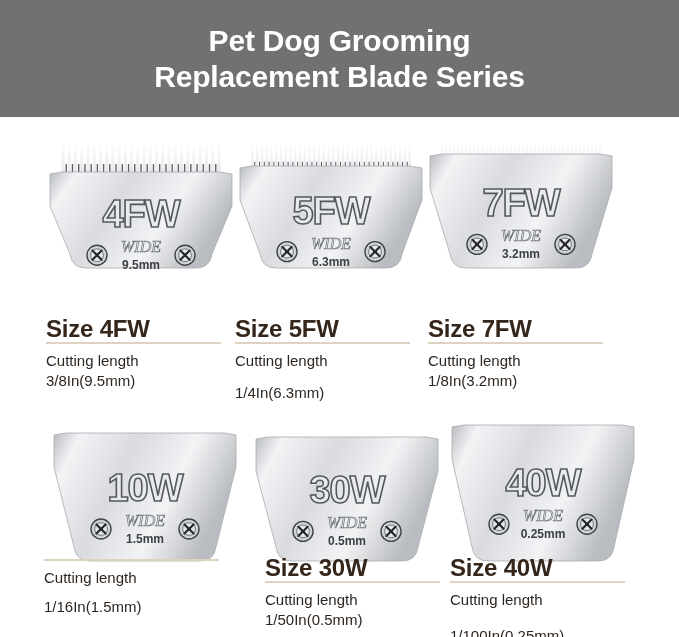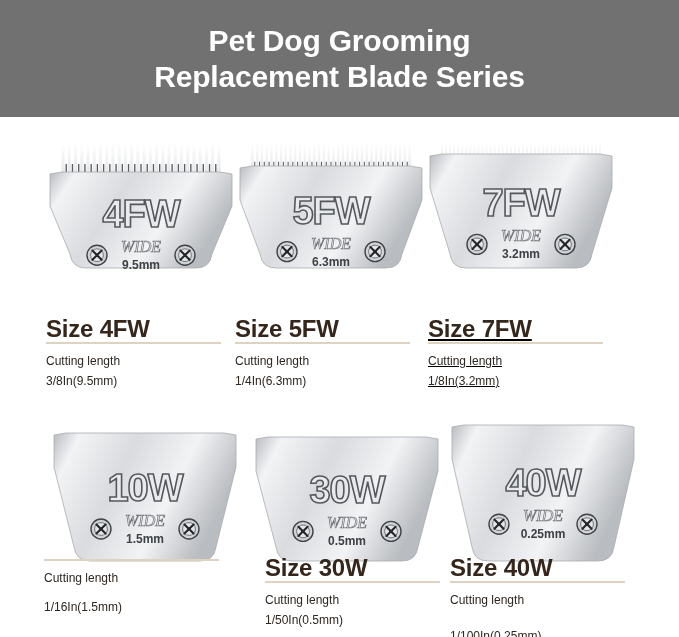--- a/index.html
+++ b/index.html
@@ -82,21 +82,21 @@
   .cap-row-1 { top: 318px; }
   .cap-row-2 { top: 557px; }
 
   .caption {
     position: absolute;
     top: 0;
     width: 188px;
   }
   .c1r1 { left: 46px;  }
   .c2r1 { left: 235px; }
-  .c3r1 { left: 428px; text-decoration: underline; }
+  .c3r1 { left: 428px; }
   .c1r2 { left: 44px;  }
   .c2r2 { left: 265px; }
   .c3r2 { left: 450px; }
 
   .cap-title {
     font-family: "Liberation Sans", sans-serif;
     font-weight: bold;
     font-size: 24px;
     line-height: 22px;
     color: #35261c;
@@ -105,21 +105,21 @@
   }
   .cap-rule {
     margin-top: 2px;
     width: 175px;
     height: 2px;
     background: #ded3c0;
   }
   .cap-body {
     margin-top: 7px;
     font-family: "Liberation Sans", sans-serif;
-    font-size: 12px;
+    font-size: 15px;
     line-height: 20px;
     color: #2e2620;
     white-space: nowrap;
   }
 </style>
 </head>
 <body>
 
 <div class="page">
 
@@ -442,21 +442,21 @@
     <div class="caption c1r1">
       <div class="cap-title">Size 4FW</div>
       <div class="cap-rule"></div>
       <div class="cap-body">Cutting length</div>
       <div class="cap-body" style="margin-top:0">3/8In(9.5mm)</div>
     </div>
     <div class="caption c2r1">
       <div class="cap-title">Size 5FW</div>
       <div class="cap-rule"></div>
       <div class="cap-body">Cutting length</div>
-      <div class="cap-body" style="margin-top:0">1/4In(6.3mm)</div>
+      <div class="cap-body" style="margin-top:12px">1/4In(6.3mm)</div>
     </div>
     <div class="caption c3r1">
       <div class="cap-title">Size 7FW</div>
       <div class="cap-rule"></div>
       <div class="cap-body">Cutting length</div>
       <div class="cap-body" style="margin-top:0">1/8In(3.2mm)</div>
     </div>
   </div>
 
   <div class="row row-2">

